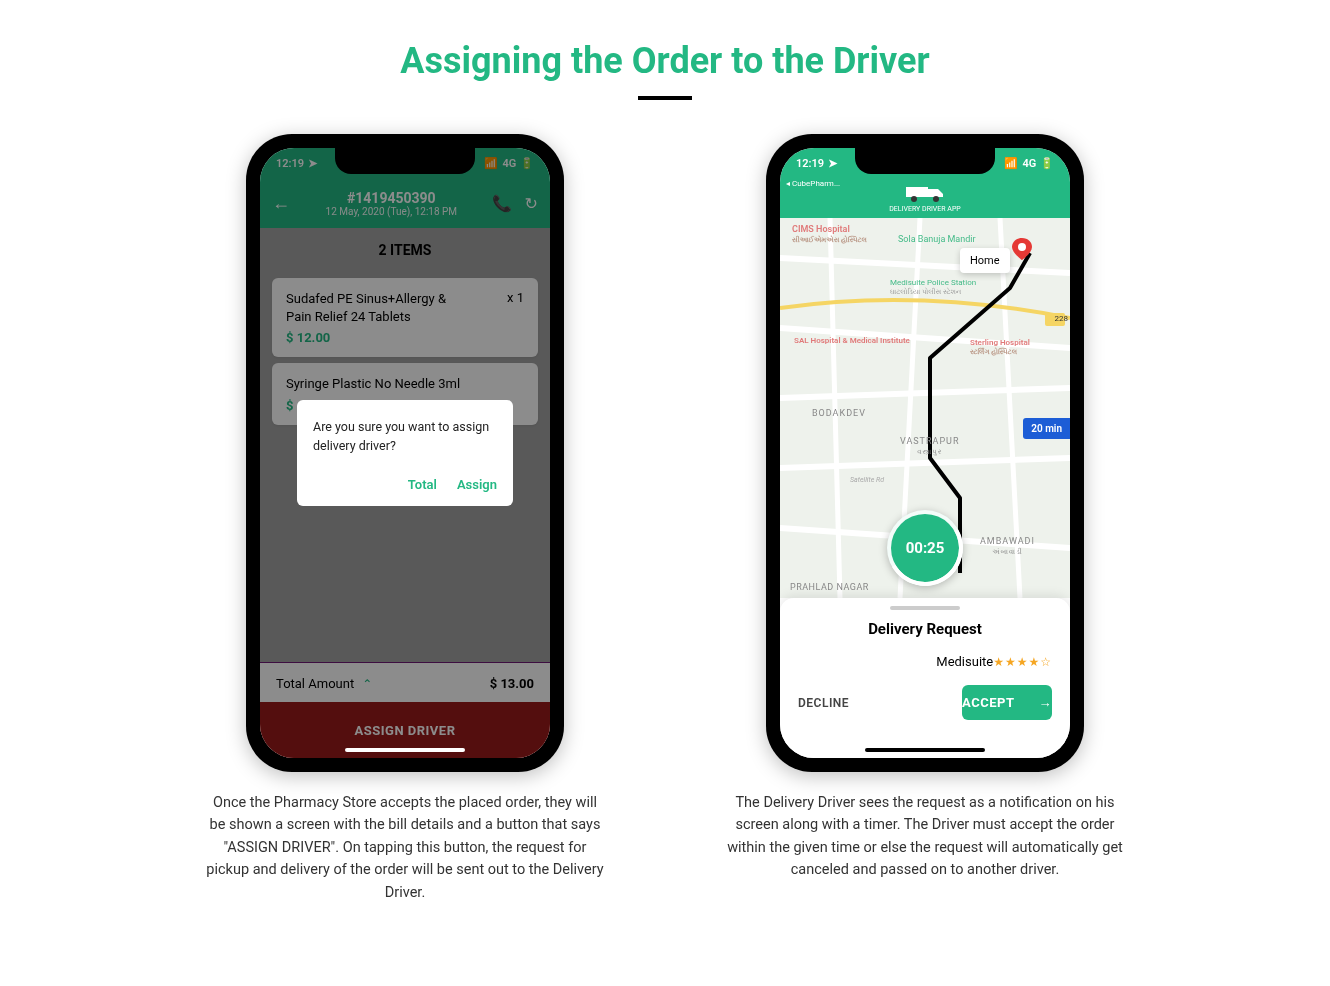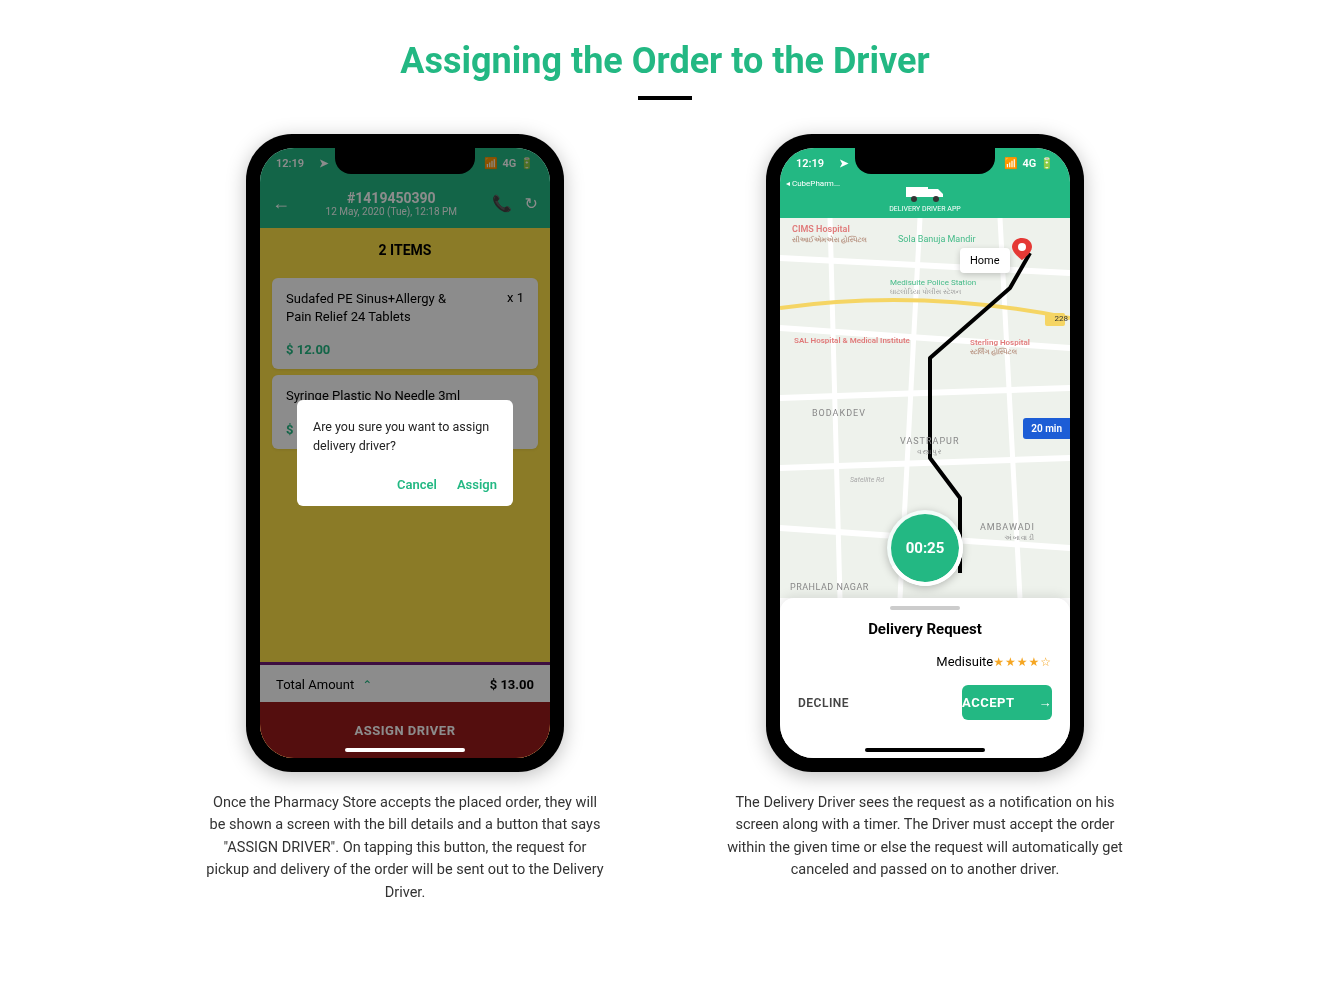--- a/index.html
+++ b/index.html
@@ -5,36 +5,36 @@
 *{margin:0;padding:0;box-sizing:border-box;font-family:-apple-system,BlinkMacSystemFont,"Segoe UI",Roboto,sans-serif}
 body{background:#fff;width:1330px;padding:40px 0}
 .page-title{text-align:center;font-size:36px;font-weight:700;color:#23b883}
 .title-underline{width:54px;height:4px;background:#000;margin:14px auto 34px}
 .phones-row{display:flex;justify-content:center;gap:120px}
 .phone-block{display:flex;flex-direction:column;align-items:center;width:400px}
 .phone-frame{width:318px;height:638px;background:#000;border-radius:46px;padding:14px;position:relative;box-shadow:0 4px 20px rgba(0,0,0,.25)}
 .phone-screen{width:100%;height:100%;border-radius:34px;overflow:hidden;position:relative;background:#fff}
 .notch{position:absolute;top:0;left:50%;transform:translateX(-50%);width:140px;height:26px;background:#000;border-radius:0 0 16px 16px;z-index:50}
 .status-bar{position:absolute;top:0;left:0;right:0;height:30px;background:#23b883;color:#fff;display:flex;justify-content:space-between;align-items:center;padding:0 16px;font-size:11px;font-weight:600;z-index:10}
-.sb-left{display:flex;align-items:center;gap:15px}
+.sb-left{display:flex;align-items:center;gap:4px}
 .sb-right{display:flex;align-items:center;gap:4px}
 .header1{position:absolute;top:30px;left:0;right:0;height:50px;background:#23b883;color:#fff;display:flex;align-items:center;padding:0 12px;z-index:9}
 .back-icon{font-size:18px}
 .header1-center{flex:1;text-align:center}
 .order-num{font-size:14px;font-weight:700}
 .order-date{font-size:10px;opacity:.95}
 .header1-icons{display:flex;gap:12px;font-size:16px}
-.content1{position:absolute;top:80px;left:0;right:0;bottom:0;background:#fde047}
+.content1{position:absolute;top:80px;left:0;right:0;bottom:0;background:#a3a3a3}
 .items-title{text-align:center;font-weight:700;font-size:14px;padding:14px 0}
 .item-card{background:#fff;margin:6px 12px;border-radius:6px;padding:12px 14px;box-shadow:0 1px 3px rgba(0,0,0,.08)}
 .item-row{display:flex;justify-content:space-between;align-items:flex-start}
 .item-name{font-size:13px;max-width:180px;line-height:1.4}
 .item-qty{font-size:13px}
-.item-price{color:#23b883;font-weight:700;font-size:13px;margin-top:16px}
-.total-bar{position:absolute;bottom:54px;left:0;right:0;height:42px;background:#fff;display:flex;justify-content:space-between;align-items:center;padding:0 16px;font-size:13px;border-top:3px solid #701a75}
+.item-price{color:#23b883;font-weight:700;font-size:13px;margin-top:4px}
+.total-bar{position:absolute;bottom:54px;left:0;right:0;height:42px;background:#fff;display:flex;justify-content:space-between;align-items:center;padding:0 16px;font-size:13px;border-top:1px solid #701a75}
 .total-left{display:flex;align-items:center;gap:8px}
 .chev{color:#23b883;font-size:12px}
 .total-amt{font-weight:700}
 .assign-btn{position:absolute;bottom:0;left:0;right:0;height:56px;background:#9a1a1a;color:#fff;display:flex;align-items:center;justify-content:center;font-weight:700;font-size:13px;letter-spacing:.5px}
 .home-indicator{position:absolute;bottom:6px;left:50%;transform:translateX(-50%);width:120px;height:4px;background:#fff;border-radius:3px;z-index:60}
 .overlay1{position:absolute;inset:0;background:rgba(0,0,0,.45);z-index:40;display:flex;align-items:center;justify-content:center}
 .dialog{background:#fff;width:216px;border-radius:6px;padding:18px 16px 14px}
 .dialog-text{font-size:12.5px;color:#222;line-height:1.5}
 .dialog-actions{display:flex;justify-content:flex-end;gap:20px;margin-top:22px}
 .dialog-btn{color:#23b883;font-weight:600;font-size:13px}
@@ -119,21 +119,21 @@
               <span class="chev">⌃</span>
             </div>
             <span class="total-amt">$ 13.00</span>
           </div>
           <div class="assign-btn">ASSIGN DRIVER</div>
         </div>
         <div class="overlay1">
           <div class="dialog">
             <div class="dialog-text">Are you sure you want to assign delivery driver?</div>
             <div class="dialog-actions">
-              <span class="dialog-btn">Cancel</span>
+              <span class="dialog-btn">Total</span>
               <span class="dialog-btn">Assign</span>
             </div>
           </div>
         </div>
         <div class="home-indicator"></div>
       </div>
     </div>
     <p class="caption">Once the Pharmacy Store accepts the placed order, they will be shown a screen with the bill details and a button that says "ASSIGN DRIVER". On tapping this button, the request for pickup and delivery of the order will be sent out to the Delivery Driver.</p>
   </div>
 
@@ -181,21 +181,21 @@
           <div class="map-label hospital" style="top:6px;left:12px"><span>CIMS Hospital</span><br><span style="font-size:7px;color:#b98">સીઆઈએમએસ
 હોસ્પિટલ</span></div>
           <div class="map-label" style="top:16px;left:118px;color:#4b8;text-align:right;">Sola Banuja Mandir</div>
           <div class="map-label" style="top:60px;left:110px;color:#4b8;font-size:8px"><span>Medisuite Police Station</span><br><span style="font-size:7px;color:#999">ઘાટલોડિયા
 પોલીસ સ્ટેશન</span></div>
           <div class="map-label hospital" style="top:118px;left:14px;font-size:8px">SAL Hospital &amp; Medical Institute</div>
           <div class="map-label hospital" style="top:120px;left:190px;font-size:8px"><span>Sterling Hospital</span><br><span style="font-size:7px;color:#b98">સ્ટર્લિંગ
 હોસ્પિટલ</span></div>
           <div class="map-label" style="top:190px;left:32px;font-size:9px;color:#888;letter-spacing:1px">BODAKDEV</div>
           <div class="map-label" style="top:218px;left:120px;font-size:9px;color:#888;text-align:center;letter-spacing:1px"><span>VASTRAPUR</span><br><span style="font-size:7px">વસ્ત્રાપુર</span></div>
-          <div class="map-label" style="top:304px;left:200px;font-size:9px;color:#888;text-align:right;letter-spacing:1px"><span>AMBAWADI</span><br><span style="font-size:7px">અંબાવાડી</span></div>
+          <div class="map-label" style="top:318px;left:200px;font-size:9px;color:#888;text-align:center;letter-spacing:1px"><span>AMBAWADI</span><br><span style="font-size:7px">અંબાવાડી</span></div>
           <div class="map-label" style="bottom:6px;left:10px;font-size:9px;color:#888;letter-spacing:.5px">PRAHLAD NAGAR</div>
           <div class="map-label" style="top:258px;left:70px;font-size:7px;color:#aaa;font-style:italic">Satellite Rd</div>
           <div class="map-label" style="top:96px;right:2px;font-size:8px;color:#333;font-weight:400">228</div>
           <div class="eta-badge">20 min</div>
           <div class="timer-circle">
             <div class="timer-arc"></div>
             <span class="timer-text">00:25</span>
           </div>
         </div>
         <div class="sheet">

